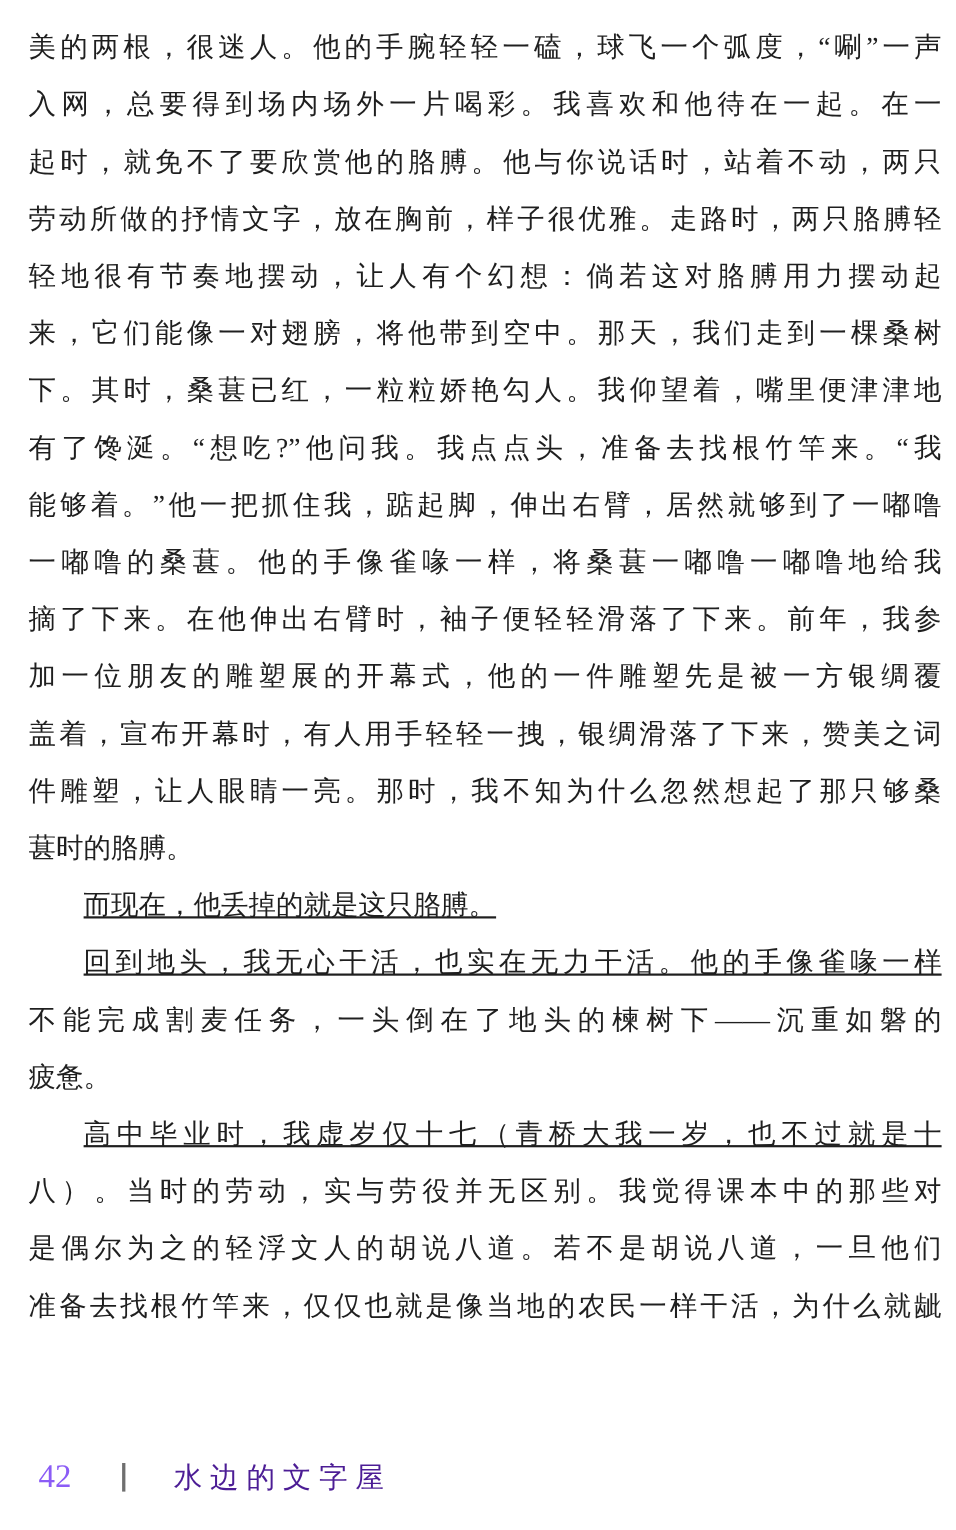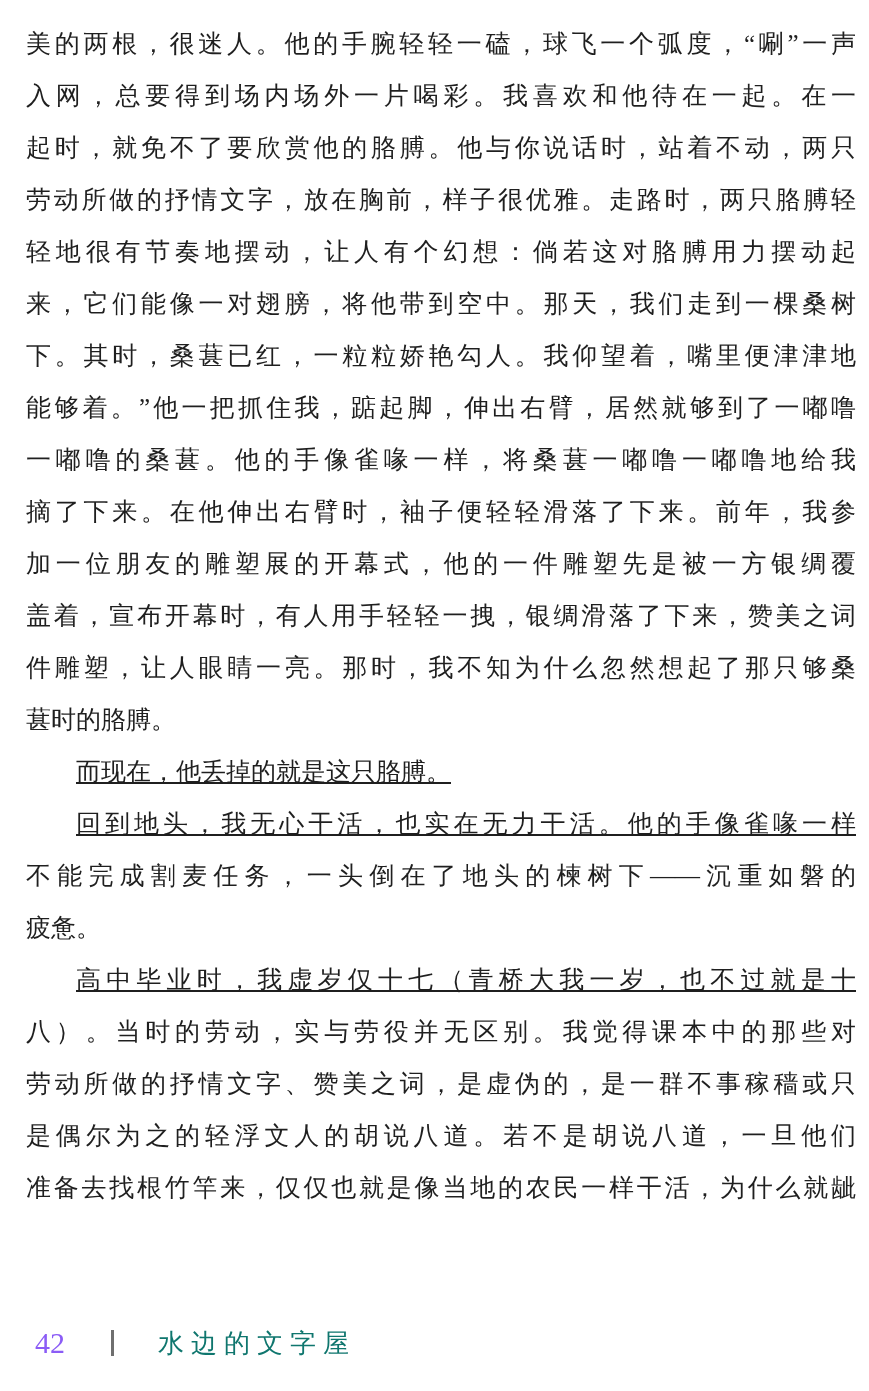--- a/index.html
+++ b/index.html
@@ -53,51 +53,51 @@
   }
   .footer-separator {
     display: inline-block;
     width: 3px;
     height: 26px;
     background: #6f6f6f;
     margin: 0 44px 0 46px;
   }
   .book-title {
     font-size: 26px;
-    color: #0f766e;
+    color: #4c1d95;
     letter-spacing: 7px;
   }
 </style>
 </head>
 <body>
 
 <div class="page">
 
   <div class="body-text">
       <div class="line fill">美的两根，很迷人。他的手腕轻轻一磕，球飞一个弧度，“唰”一声</div>
       <div class="line fill">入网，总要得到场内场外一片喝彩。我喜欢和他待在一起。在一</div>
       <div class="line fill">起时，就免不了要欣赏他的胳膊。他与你说话时，站着不动，两只</div>
       <div class="line fill">劳动所做的抒情文字，放在胸前，样子很优雅。走路时，两只胳膊轻</div>
       <div class="line fill">轻地很有节奏地摆动，让人有个幻想：倘若这对胳膊用力摆动起</div>
       <div class="line fill">来，它们能像一对翅膀，将他带到空中。那天，我们走到一棵桑树</div>
       <div class="line fill">下。其时，桑葚已红，一粒粒娇艳勾人。我仰望着，嘴里便津津地</div>
+      <div class="line fill">有了馋涎。“想吃?”他问我。我点点头，准备去找根竹竿来。“我</div>
       <div class="line fill">能够着。”他一把抓住我，踮起脚，伸出右臂，居然就够到了一嘟噜</div>
       <div class="line fill">一嘟噜的桑葚。他的手像雀喙一样，将桑葚一嘟噜一嘟噜地给我</div>
       <div class="line fill">摘了下来。在他伸出右臂时，袖子便轻轻滑落了下来。前年，我参</div>
       <div class="line fill">加一位朋友的雕塑展的开幕式，他的一件雕塑先是被一方银绸覆</div>
       <div class="line fill">盖着，宣布开幕时，有人用手轻轻一拽，银绸滑落了下来，赞美之词</div>
       <div class="line fill">件雕塑，让人眼睛一亮。那时，我不知为什么忽然想起了那只够桑</div>
       <div class="line">葚时的胳膊。</div>
       <div class="line indent">而现在，他丢掉的就是这只胳膊。</div>
       <div class="line indent fill">回到地头，我无心干活，也实在无力干活。他的手像雀喙一样</div>
       <div class="line fill">不能完成割麦任务，一头倒在了地头的楝树下——沉重如磐的</div>
       <div class="line">疲惫。</div>
       <div class="line indent fill">高中毕业时，我虚岁仅十七（青桥大我一岁，也不过就是十</div>
       <div class="line fill">八）。当时的劳动，实与劳役并无区别。我觉得课本中的那些对</div>
-      <div class="line fill">劳动所做的抒情文字、赞美之词，是虚伪的，是一群不事稼穑或只</div>
       <div class="line fill">是偶尔为之的轻浮文人的胡说八道。若不是胡说八道，一旦他们</div>
       <div class="line fill">准备去找根竹竿来，仅仅也就是像当地的农民一样干活，为什么就龇</div>
     </div>
 
   <div class="footer">
     <span class="page-number">42</span>
     <span class="footer-separator"></span>
     <span class="book-title">水边的文字屋</span>
   </div>
 

